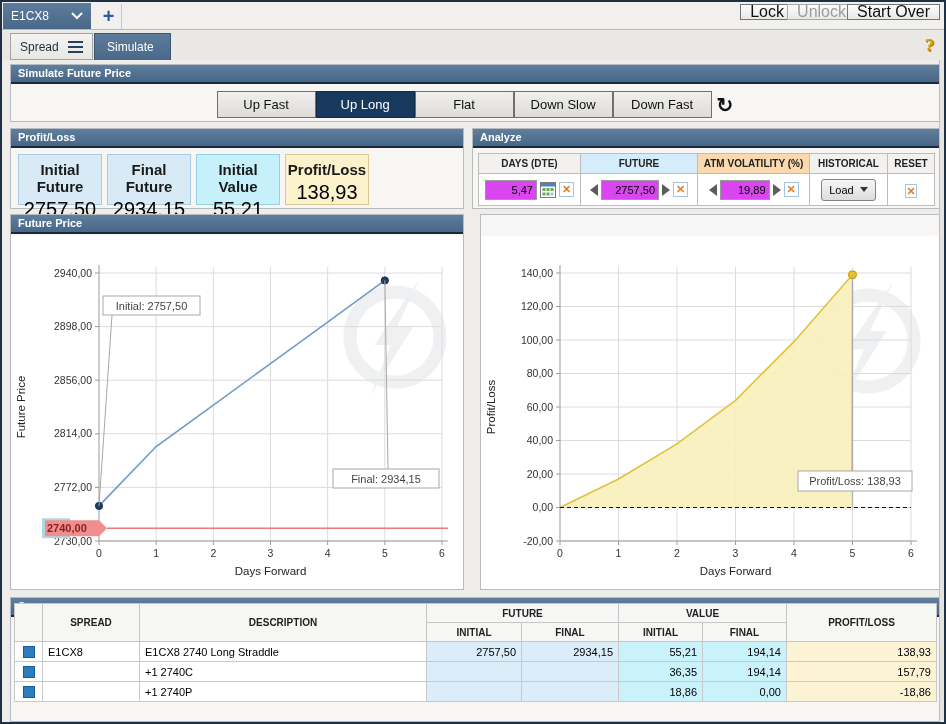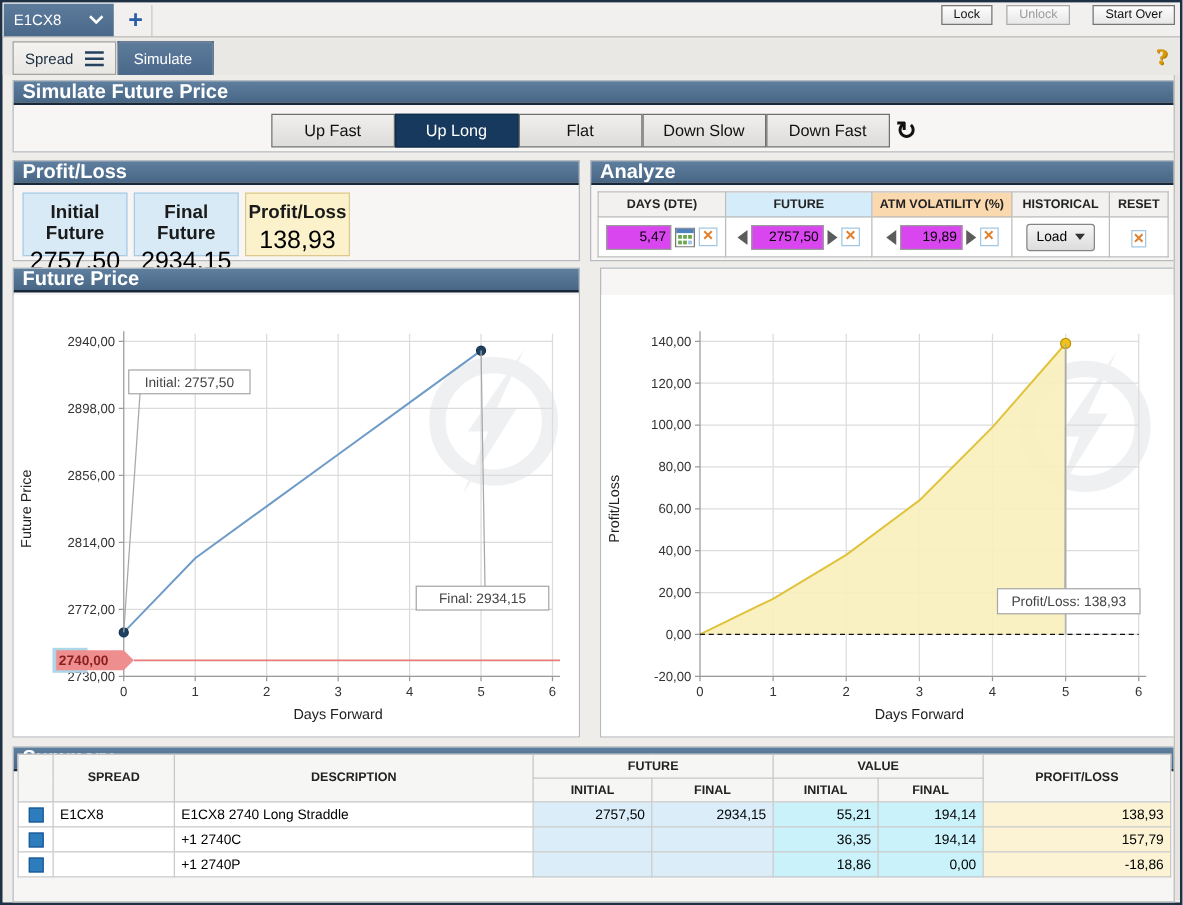--- a/index.html
+++ b/index.html
@@ -11,37 +11,37 @@
   }
   
   #topbar { position:absolute; left:0; top:0; width:942px; height:28px; background:#f1f0ee; border-bottom:1px solid #b9b7b4; }
   .symbol-tab { position:absolute; left:1px; top:1px; width:88px; height:26px;
     background:linear-gradient(#5d7c9c,#4a6889); color:#fff; font-size:12px;
     display:flex; align-items:center; padding:0 8px; cursor:pointer; }
   .symbol-tab .lbl { flex:1; }
   .add-tab { position:absolute; left:94px; top:2px; width:26px; height:25px;
     display:flex; align-items:center; justify-content:center;
     color:#2b5ea8; font-size:20px; font-weight:bold; border-right:1px solid #c9c7c4; cursor:pointer;}
-  .tb-btn { position:absolute; top:2px; height:16px; font-size:10px; line-height:14px;
+  .tb-btn { position:absolute; top:2px; height:16px; font-size:16px; line-height:14px;
     padding:0 9px; background:linear-gradient(#fdfdfd,#e7e7e7);
     border:1px solid #757575; color:#111; cursor:pointer; }
   .tb-btn.disabled { color:#9c9c9c; border-color:#a9a9a9; }
   
   #tabrow { position:absolute; left:0; top:29px; width:942px; height:29px; background:#eae8e5; }
   .tab { position:absolute; top:2px; height:27px; font-size:12px; display:flex; align-items:center; cursor:pointer; }
   .tab.plain { left:8px; width:83px; background:linear-gradient(#f4f3f1,#e9e7e4); border:1px solid #a5a3a0; color:#1c2e40; padding:0 9px; justify-content:space-between;}
   .tab.active { left:92px; width:77px; background:linear-gradient(#5d7c9c,#4a6889); color:#fff; border:1px solid #3c5575; border-bottom:none; padding:0 12px;}
   .burger { width:15px; }
   .burger div { height:2px; background:#24425f; margin:3px 0; }
   .help-q { position:absolute; right:10px; top:5px; color:#d99a06; font-weight:bold; font-size:16px;
     text-shadow:1px 1px 0 #b57d00; cursor:pointer; font-family:"DejaVu Serif", serif;}
   
   .panel { position:absolute; border:1px solid #b7bbc0; background:#f7f6f4; }
   .panel-hd { height:19px; background:linear-gradient(#5f7f9f,#486685); border-bottom:2px solid #16283a;
-    color:#fff; font-weight:bold; font-size:16px; line-height:17px; padding-left:7px; }
+    color:#fff; font-weight:bold; font-size:11px; line-height:17px; padding-left:7px; }
   
   #sim-buttons { position:absolute; left:0; top:26px; width:100%; display:flex; justify-content:center; gap:0; align-items:center;}
   .sim-btn { width:99px; height:27px; font-size:13px; background:linear-gradient(#f0efee,#dddcda);
     border:1px solid #6f6f6f; color:#111; cursor:pointer; font-family:inherit;}
   .sim-btn.active { background:#17395d; color:#fff; border-color:#112c49; }
   .refresh { font-size:20px; font-weight:bold; color:#111; margin-left:5px; cursor:pointer; line-height:20px;}
   
   #stats { position:absolute; left:7px; top:25px; display:flex; gap:5px; }
   .stat { width:84px; height:51px; text-align:center; padding-top:6px; }
   .stat.blue { background:#d9eaf7; border:1px solid #aacbe4; }
@@ -125,20 +125,24 @@
   <div class="panel" style="left:8px; top:126px; width:454px; height:81px;">
     <div class="panel-hd">Profit/Loss</div>
     <div id="stats">
         <div class="stat blue">
           <div class="lb">Initial Future</div>
           <div class="vl">2757,50</div>
         </div>
         <div class="stat blue">
           <div class="lb">Final Future</div>
           <div class="vl">2934,15</div>
+        </div>
+        <div class="stat cyan">
+          <div class="lb">Initial Value</div>
+          <div class="vl">55,21</div>
         </div>
         <div class="stat yellow">
           <div class="lb">Profit/Loss</div>
           <div class="vl">138,93</div>
         </div>
       </div>
   </div>
 
   <div class="panel" style="left:470px; top:126px; width:468px; height:81px;">
     <div class="panel-hd">Analyze</div>

